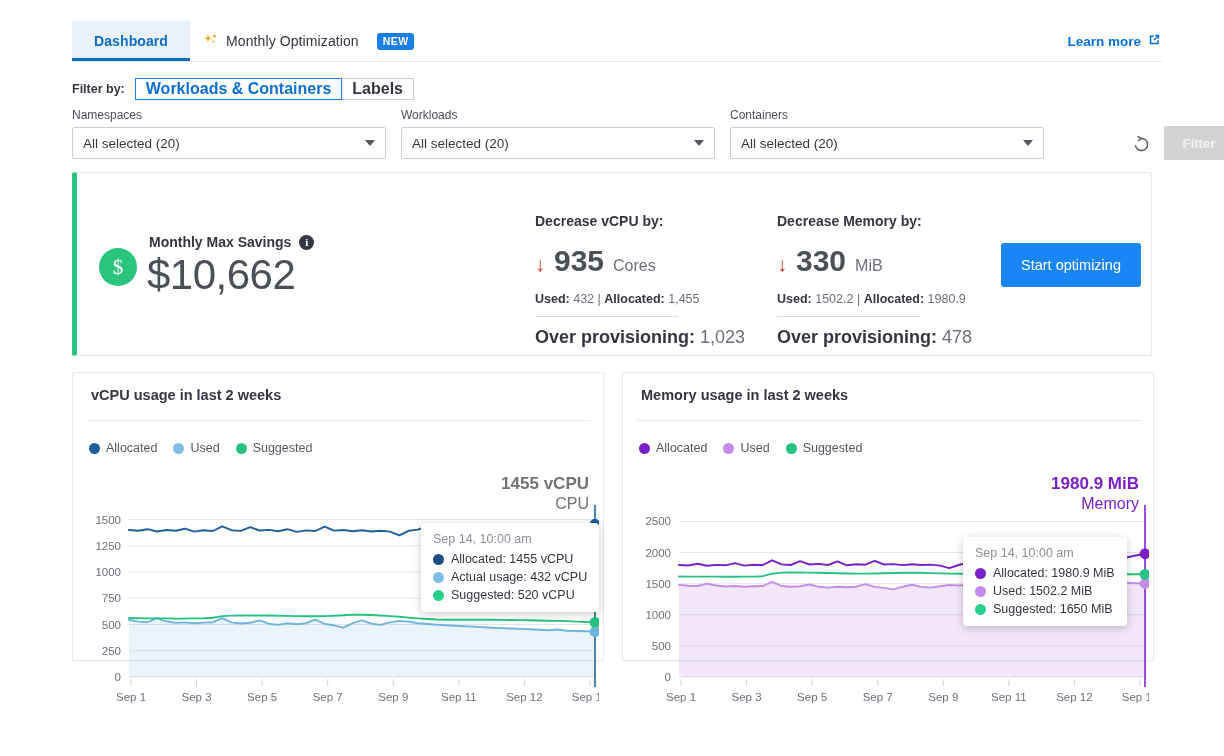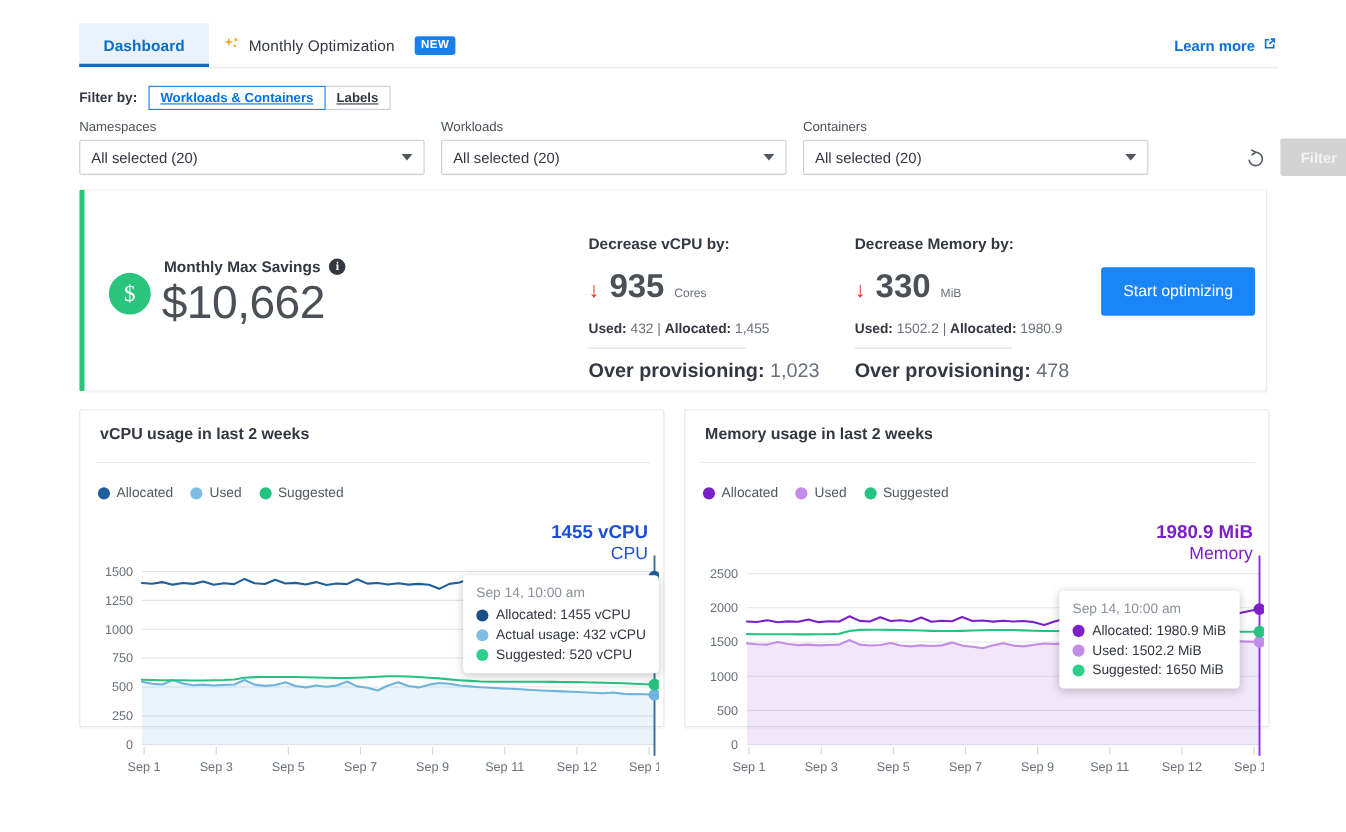--- a/index.html
+++ b/index.html
@@ -44,23 +44,23 @@
   }
 
   
   .filterby-row {
     position: absolute; left: 72px; top: 78px;
     display: flex; align-items: center; gap: 10px;
   }
   .filterby-label { font-size: 12.5px; font-weight: bold; color: #343741; }
   .seg-group { display: flex; }
   .seg {
-    height: 22px; padding: 0 10px; font-size: 12px; font-weight: bold;
+    height: 22px; padding: 0 10px; font-size: 16px; font-weight: bold;
     display: flex; align-items: center; border: 1px solid #c9cdd4;
-    background: #fff; color: #343741; cursor: pointer; text-decoration: underline;
+    background: #fff; color: #343741; cursor: pointer;
   }
   .seg.selected { color: #0a6fd8; border-color: #1a7fe8; position: relative; z-index: 2; }
   .seg + .seg { margin-left: -1px; }
 
   
   .filters { position: absolute; left: 72px; top: 108px; width: 1090px; height: 50px; }
   .field { position: absolute; top: 0; }
   .field-label { font-size: 12px; color: #4b5057; margin-bottom: 5px; }
   .select {
     height: 32px; border: 1px solid #c9cdd4; border-radius: 2px; background: #fff;
@@ -107,21 +107,21 @@
   }
   .savings-amount {
     position: absolute; left: 70px; top: 78px;
     font-size: 42px; font-weight: normal; color: #4b4f56; letter-spacing: -.5px;
   }
   .metric { position: absolute; top: 40px; }
   .metric .m-title { font-size: 14px; font-weight: bold; color: #343741; }
   .metric .m-big { margin-top: 15px; display: flex; align-items: baseline; gap: 9px; }
   .m-arrow { color: #d7352a; font-size: 20px; font-weight: bold; line-height: 1; }
   .m-value { font-size: 30px; font-weight: bold; color: #4b4f56; }
-  .m-unit { font-size: 11px; color: #6b7079; }
+  .m-unit { font-size: 16px; color: #6b7079; }
   .m-sub { margin-top: 14px; font-size: 12.5px; color: #6b7079; }
   .m-sub b { color: #343741; }
   .m-rule { margin-top: 10px; width: 143px; height: 1px; background: #d9dce1; }
   .m-over { margin-top: 10px; font-size: 18px; color: #6b7079; }
   .m-over b { color: #343741; }
   .start-btn {
     position: absolute; left: 924px; top: 70px; width: 140px; height: 44px;
     background: #1a85f7; color: #fff; border: none; border-radius: 3px;
     font-size: 14.5px; font-weight: normal; cursor: pointer;
     font-family: "Liberation Sans", sans-serif;
@@ -310,21 +310,21 @@
       <span class="legend-item">
         <i class="dot" style="background:#7fbde4"></i>
         <span>Used</span>
       </span>
       <span class="legend-item">
         <i class="dot" style="background:#27c281"></i>
         <span>Suggested</span>
       </span>
     </div>
 
-    <div class="cur-value" style="color:#1d4ed8;">
+    <div class="cur-value" style="color:#737373;">
       <div>1455 vCPU</div>
       <div class="cv-label">CPU</div>
     </div>
 
     <div class="plot">
       <svg id="svg-cpu" viewBox="0 0 516 205" width="516" height="205">
           <line x1="46" y1="172" x2="512" y2="172" stroke="#e3e5ea" stroke-width="1"></line>
           <text x="38" y="176" text-anchor="end" font-size="11.5" fill="#6b7079" font-family="&quot;Liberation Sans&quot;, sans-serif">0</text>
           <line x1="46" y1="145.75" x2="512" y2="145.75" stroke="#e3e5ea" stroke-width="1"></line>
           <text x="38" y="149.75" text-anchor="end" font-size="11.5" fill="#6b7079" font-family="&quot;Liberation Sans&quot;, sans-serif">250</text>

